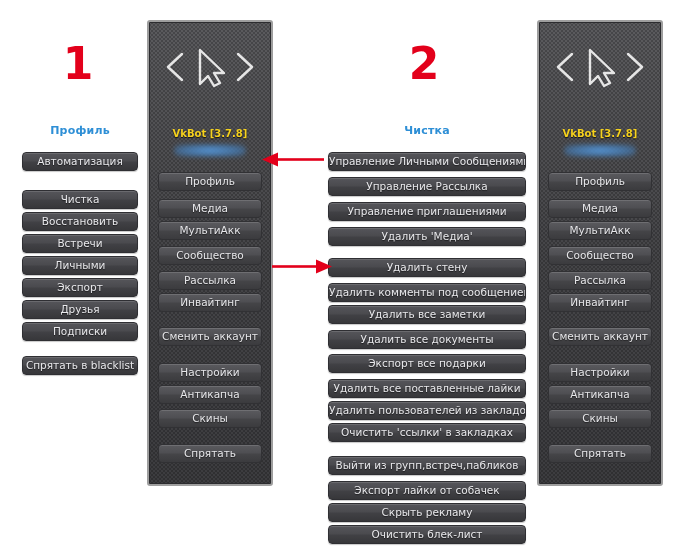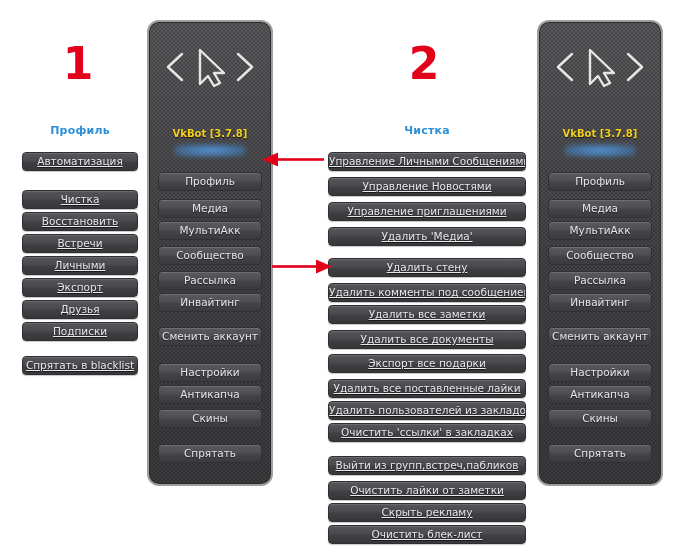--- a/index.html
+++ b/index.html
@@ -50,35 +50,34 @@
     border-radius: 4px;
     color: #e9e9ec;
     font-size: 10.5px;
     line-height: 17px;
     text-align: center;
     white-space: nowrap;
     overflow: hidden;
     box-shadow: inset 0 1px 0 rgba(255,255,255,.13), 0 1px 1px rgba(0,0,0,.22);
     text-shadow: 0 1px 1px rgba(0,0,0,.55);
     cursor: pointer;
-    text-decoration: underline;
   }
 
   
   .col-left .flat-btn { left: 22px; width: 116px; height: 19px; }
 
   
   .col-mid .flat-btn { left: 328px; width: 198px; height: 19px; }
 
   
   .bot-panel {
     position: absolute;
     box-sizing: border-box;
     border: 2px solid #9e9e9e;
-    border-radius: 12px;
+    border-radius: 3px;
     background-color: #4b4b4e;
     background-image:
       linear-gradient(45deg, rgba(0,0,0,.22) 25%, transparent 25%, transparent 75%, rgba(0,0,0,.22) 75%),
       linear-gradient(45deg, rgba(0,0,0,.22) 25%, transparent 25%, transparent 75%, rgba(0,0,0,.22) 75%),
       linear-gradient(to bottom, #5b5b5e 0%, #454548 50%, #3c3c3f 100%);
     background-size: 4px 4px, 4px 4px, 100% 100%;
     background-position: 0 0, 2px 2px, 0 0;
     box-shadow: inset 0 0 0 1px #2b2b2e;
     overflow: hidden;
   }
@@ -157,35 +156,35 @@
   <div class="flat-btn" style="top:278px">Экспорт</div>
   <div class="flat-btn" style="top:300px">Друзья</div>
   <div class="flat-btn" style="top:322px">Подписки</div>
 
   <div class="flat-btn" style="top:356px">Спрятать в blacklist</div>
 </div>
 
 <div id="heading-cleanup" class="col-heading">Чистка</div>
 <div class="col-mid">
   <div class="flat-btn" style="top:152px">Управление Личными Сообщениями</div>
-  <div class="flat-btn" style="top:177px">Управление Новостями</div>
+  <div class="flat-btn" style="top:177px">Управление Рассылка</div>
   <div class="flat-btn" style="top:202px">Управление приглашениями</div>
   <div class="flat-btn" style="top:227px">Удалить 'Медиа'</div>
 
   <div class="flat-btn" style="top:258px">Удалить стену</div>
   <div class="flat-btn" style="top:283px">Удалить комменты под сообщением</div>
   <div class="flat-btn" style="top:305px">Удалить все заметки</div>
   <div class="flat-btn" style="top:330px">Удалить все документы</div>
   <div class="flat-btn" style="top:354px">Экспорт все подарки</div>
   <div class="flat-btn" style="top:379px">Удалить все поставленные лайки</div>
   <div class="flat-btn" style="top:401px">Удалить пользователей из закладок</div>
   <div class="flat-btn" style="top:423px">Очистить 'ссылки' в закладках</div>
 
   <div class="flat-btn" style="top:456px">Выйти из групп,встреч,пабликов</div>
-  <div class="flat-btn" style="top:481px">Очистить лайки от заметки</div>
+  <div class="flat-btn" style="top:481px">Экспорт лайки от собачек</div>
   <div class="flat-btn" style="top:503px">Скрыть рекламу</div>
   <div class="flat-btn" style="top:525px">Очистить блек-лист</div>
 </div>
 
 <div id="bot-panel-1" class="bot-panel">
   <div class="panel-logo">
     <svg width="104" height="46" viewBox="0 0 104 46" aria-hidden="true">
       <g fill="none" stroke="#f2f2f2" stroke-width="2.4" stroke-linejoin="round" stroke-linecap="round" opacity="0.93">
         <path d="M24 10 L10 23 L24 36"></path>
         <path d="M80 10 L94 23 L80 36"></path>

